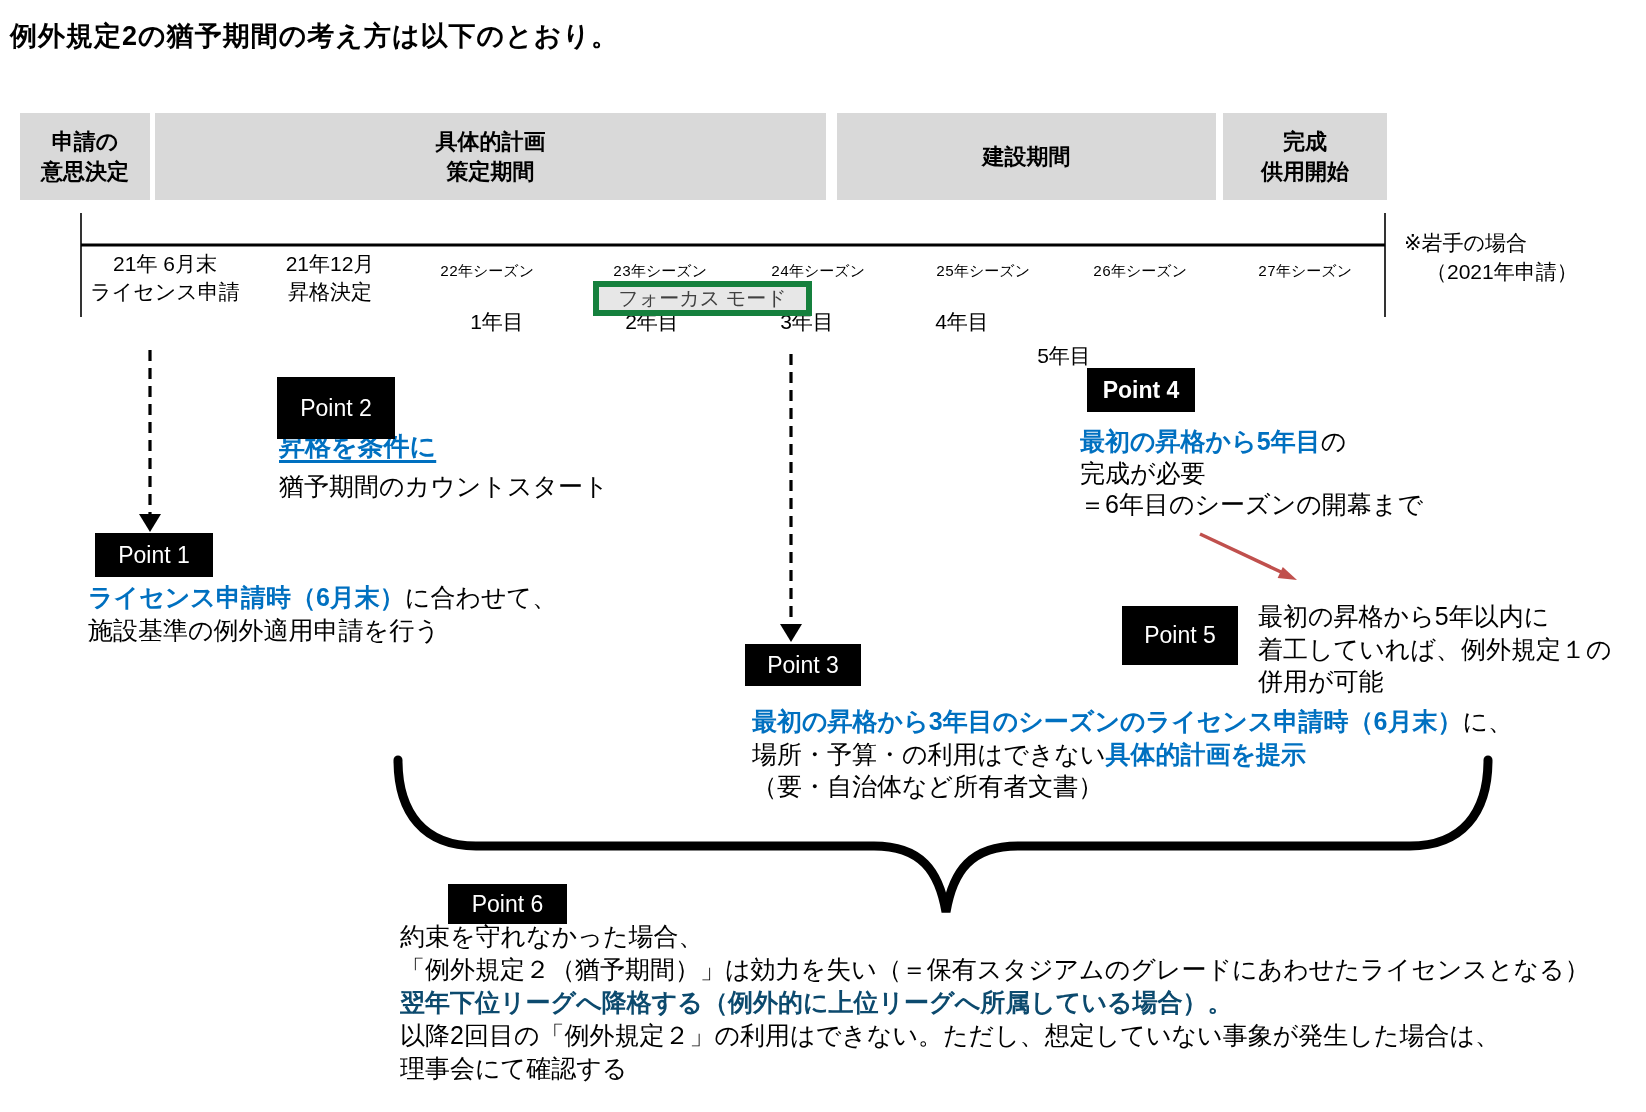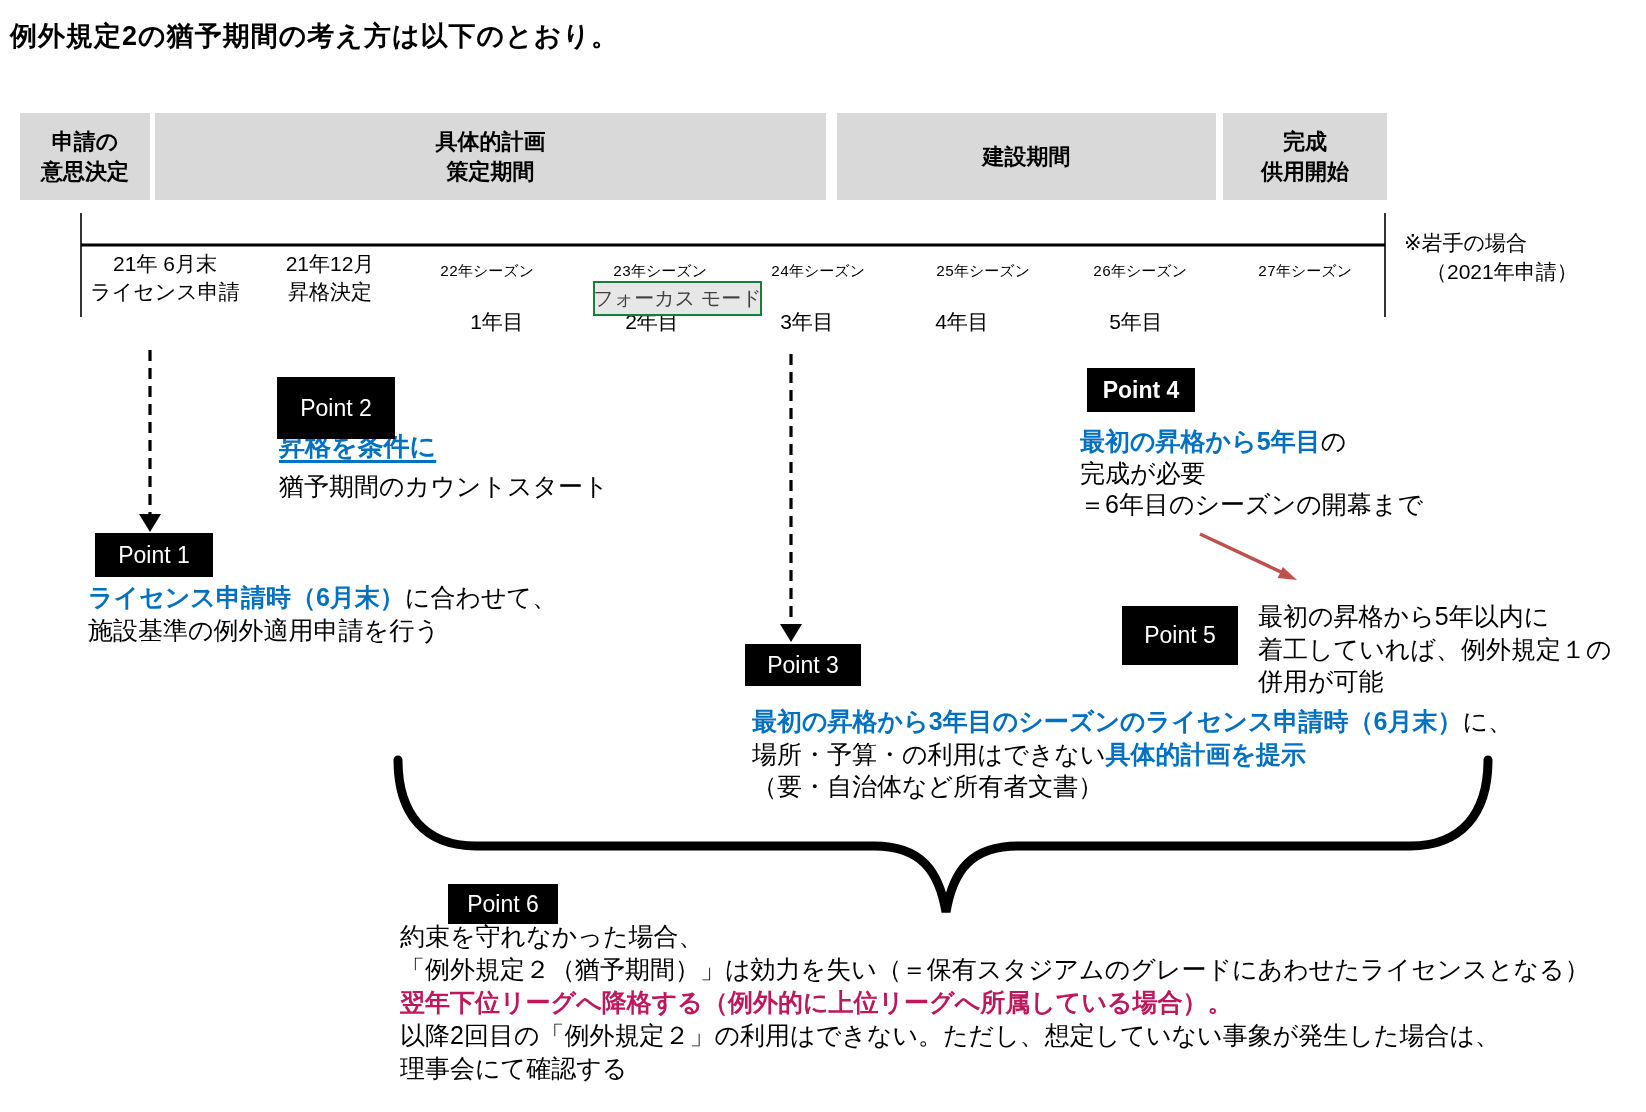--- a/index.html
+++ b/index.html
@@ -23,49 +23,49 @@
 
   
   .milestone{top:250px; font-size:21px; line-height:1.35; text-align:center; transform:translateX(-50%); white-space:nowrap;}
   .season{top:262px; font-size:15px; transform:translateX(-50%); white-space:nowrap;font-family:Liberation Mono, monospace;}
   .yearcount{top:308px; font-size:21px; transform:translateX(-50%); white-space:nowrap;}
   .note{left:1404px; top:228px; font-size:21px; line-height:1.4; white-space:nowrap;}
   .note .l2{margin-left:22px;}
 
   
   .tooltip{
-    left:593px; top:281px; width:169px; height:35px; z-index:6;
-    background:#E7E7E7; border:2px solid #15803d; box-sizing:border-box;
+    left:593px; top:281px; width:219px; height:35px; z-index:6;
+    background:#E7E7E7; border:6px solid #15803d; box-sizing:border-box;
     display:flex; align-items:center; justify-content:center;
     font-size:20px; color:#404040; white-space:nowrap;
   }
 
   
   .badge{
     background:#000; color:#fff; font-size:23px; z-index:3;
     display:flex; align-items:center; justify-content:center; white-space:nowrap;
   }
   #badge-p1{left:95px;  top:533px; width:118px; height:44px;}
   #badge-p2{left:277px; top:377px; width:118px; height:62px;}
   #badge-p3{left:745px; top:644px; width:116px; height:42px;}
   #badge-p4{left:1087px;top:368px; width:108px; height:44px;font-weight:bold;}
   #badge-p5{left:1122px;top:606px; width:116px; height:59px;}
-  #badge-p6{left:448px; top:884px; width:110px; height:40px;}
+  #badge-p6{left:448px; top:884px; width:119px; height:40px;}
 
   
   .ptext{font-size:25px; line-height:1.3; white-space:nowrap; z-index:2;}
   #text-p1{left:88px;  top:581px;}
   #text-p2{left:279px; top:430px;}
   #text-p3{left:752px; top:705px;}
   #text-p4{left:1080px;top:426px; line-height:1.26;}
   #text-p5{left:1258px;top:600px;}
   #text-p6{left:400px; top:920px; line-height:1.32;}
   .blue-b{color:#0070C0; font-weight:bold;}
   .hl-underline{text-decoration:underline; text-decoration-thickness:2.5px; text-underline-offset:5px;}
-  .red-b{color:#be185d; font-weight:bold;}
+  .red-b{color:#0c4a6e; font-weight:bold;}
 
   svg.overlay{position:absolute; left:0; top:0; z-index:1;}
 </style>
 </head>
 <body>
 
 <div class="slide">
 
   <svg class="overlay" width="1646" height="1112" viewBox="0 0 1646 1112">
     <line x1="81" y1="213" x2="81" y2="317" stroke="#000" stroke-width="1.6"></line>
@@ -117,21 +117,21 @@
   <div class="abs season" style="left:660px;">23年シーズン</div>
   <div class="abs season" style="left:818px;">24年シーズン</div>
   <div class="abs season" style="left:983px;">25年シーズン</div>
   <div class="abs season" style="left:1140px;">26年シーズン</div>
   <div class="abs season" style="left:1305px;">27年シーズン</div>
 
   <div class="abs yearcount" style="left:497px;">1年目</div>
   <div class="abs yearcount" style="left:652px;">2年目</div>
   <div class="abs yearcount" style="left:807px;">3年目</div>
   <div class="abs yearcount" style="left:962px;">4年目</div>
-  <div class="abs yearcount" style="left:1136px;">5年目</div>
+  <div class="abs yearcount" style="left:1064px;margin-top:34px;">5年目</div>
 
   <div class="abs note">
     <div>※岩手の場合</div>
     <div class="l2">（2021年申請）</div>
   </div>
 
   <div class="abs tooltip">
     <span>フォーカス モード</span>
   </div>
 

